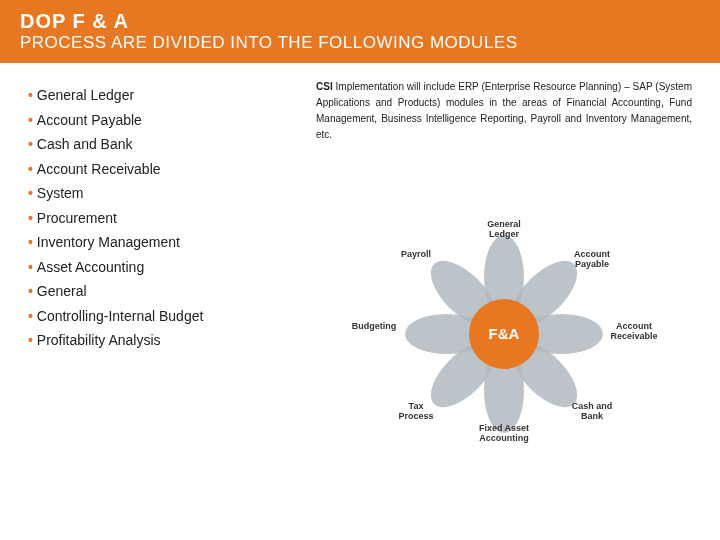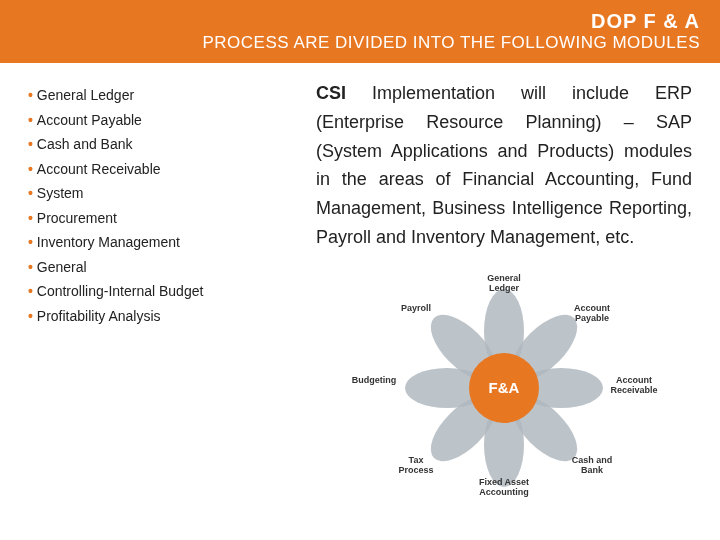--- a/index.html
+++ b/index.html
@@ -7,21 +7,21 @@
       width: 720px;
       height: 540px;
       font-family: Arial, sans-serif;
       background: #fff;
       overflow: hidden;
     }
 
     .header {
       background: #E87722;
       color: white;
-      text-align: right;
+      text-align: left;
       padding: 10px 20px;
     }
 
     .header-line1 {
       font-size: 20px;
       font-weight: bold;
       letter-spacing: 1px;
     }
 
     .header-line2 {
@@ -61,21 +61,21 @@
     }
 
     .right-panel {
       flex: 1;
       display: flex;
       flex-direction: column;
       gap: 10px;
     }
 
     .description-text {
-      font-size: 18px;
+      font-size: 10px;
       color: #222;
       line-height: 1.6;
       text-align: justify;
     }
 
     .description-text strong {
       font-weight: bold;
     }
 
     
@@ -112,20 +112,21 @@
 
   <div class="left-panel">
     <ul>
       <li>General Ledger</li>
       <li>Account Payable</li>
       <li>Cash and Bank</li>
       <li>Account Receivable</li>
       <li>System</li>
       <li>Procurement</li>
       <li>Inventory Management</li>
+      <li>Asset Accounting</li>
       <li>General</li>
       <li>Controlling-Internal Budget</li>
       <li>Profitability Analysis</li>
     </ul>
   </div>
 
   <div class="right-panel">
 
     <div class="description-text">
       <strong>CSI</strong><span> Implementation will include ERP (Enterprise Resource Planning) – SAP (System Applications and Products) modules in the areas of Financial Accounting, Fund Management, Business Intelligence Reporting, Payroll and Inventory Management, etc.</span>

